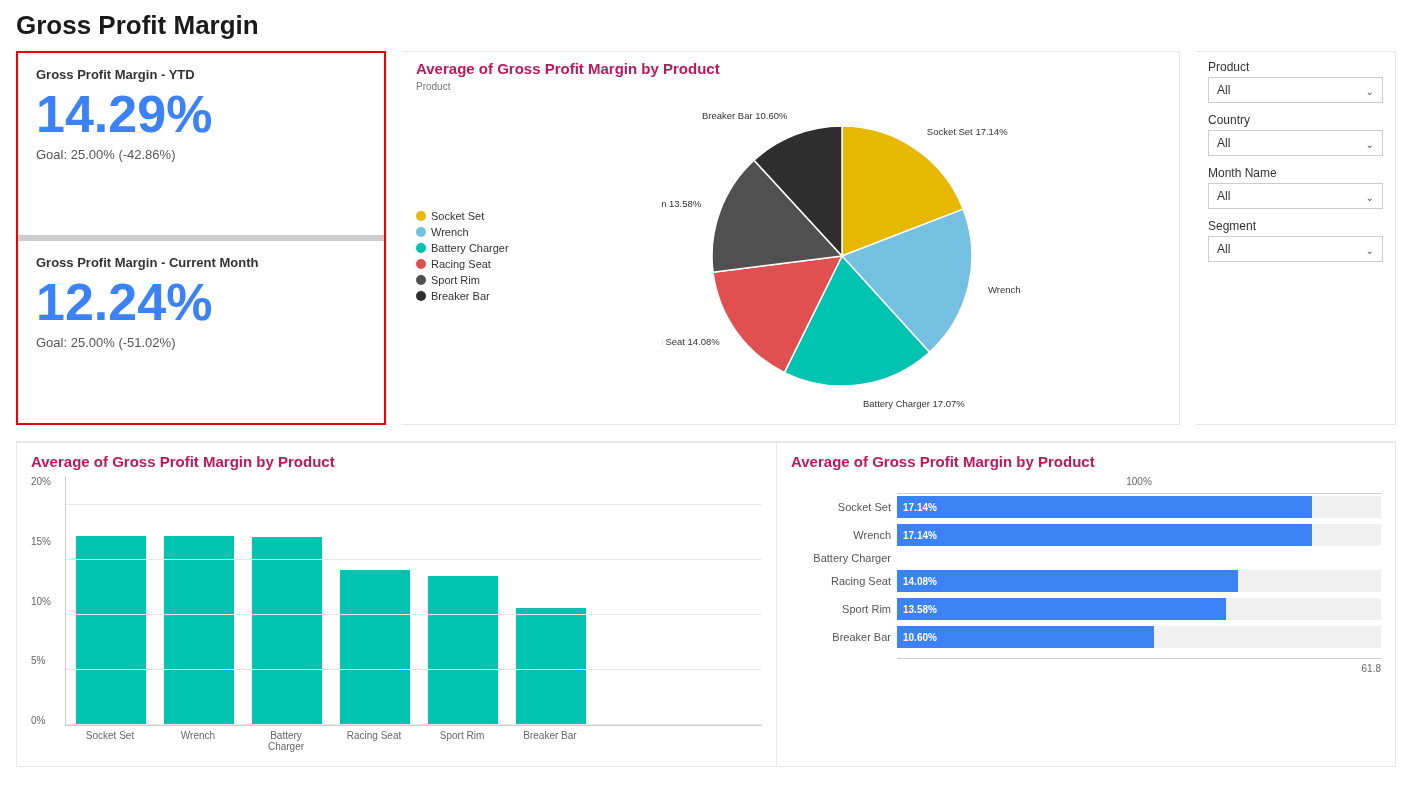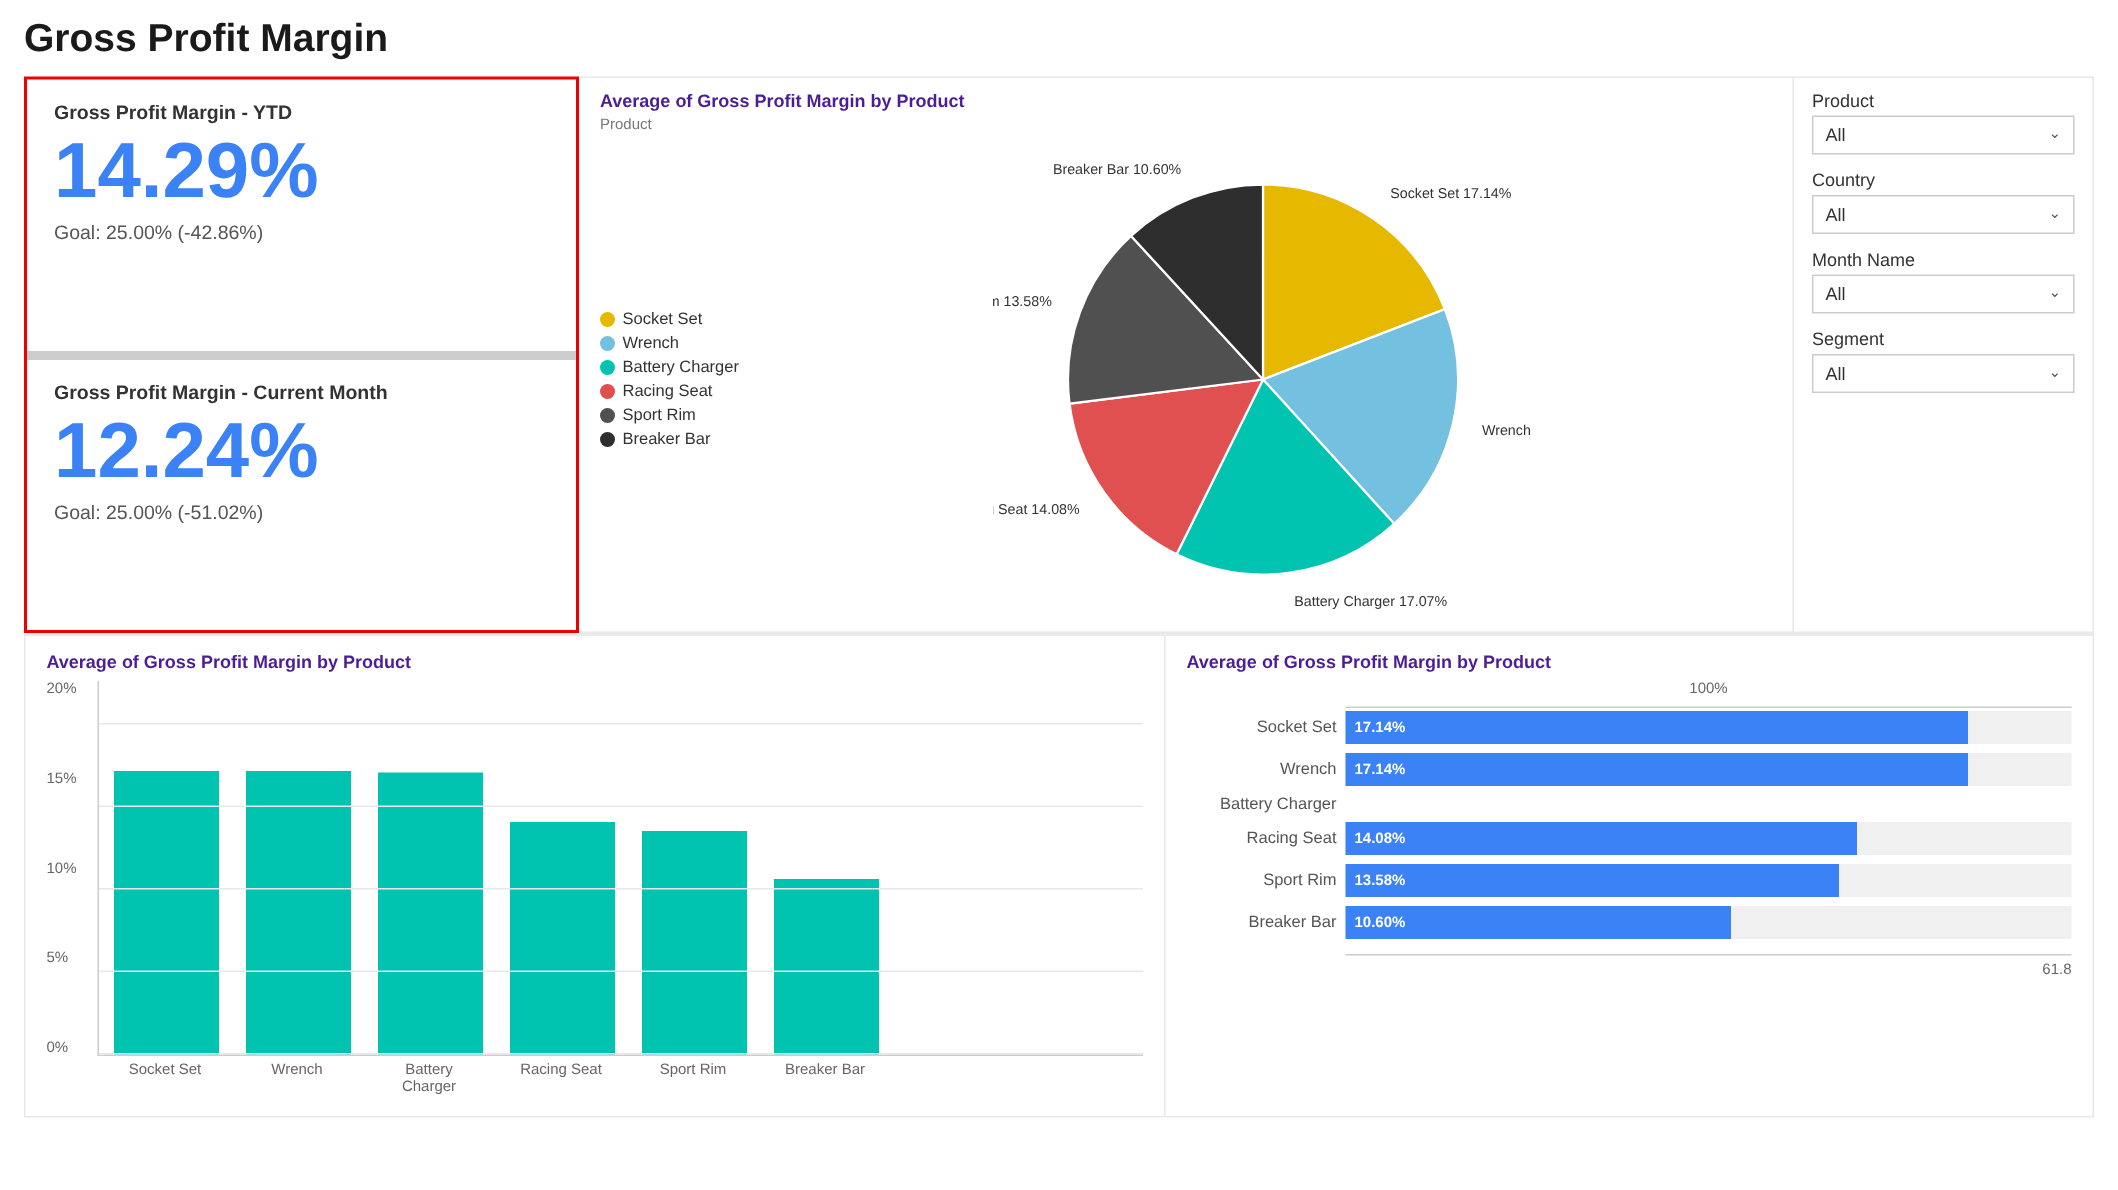--- a/index.html
+++ b/index.html
@@ -2,44 +2,44 @@
 <html><head>
   <meta charset="utf-8">
   <style>
     * { box-sizing: border-box; margin: 0; padding: 0; }
     body { font-family: 'Segoe UI', Arial, sans-serif; background: #fff; color: #333; font-size: 13px; }
 
     .page { width: 1412px; min-height: 793px; background: #fff; padding: 10px 16px; }
 
     .page-title { font-size: 26px; font-weight: 700; color: #1a1a1a; margin-bottom: 10px; }
 
-    .main-grid { display: grid; grid-template-columns: 370px 1fr 200px; grid-template-rows: auto auto; gap: 0; }
+    .main-grid { display: grid; grid-template-columns: 370px 1fr 200px; grid-template-rows: auto auto; gap: 16px; }
 
     
     .kpi-panel { grid-column: 1; grid-row: 1; border: 2px solid #e00; padding: 0; display: flex; flex-direction: column; }
     .kpi-block { padding: 14px 18px 10px 18px; flex: 1; }
     .kpi-block + .kpi-block { border-top: 6px solid #ccc; }
     .kpi-label { font-size: 13px; font-weight: 600; color: #333; margin-bottom: 4px; }
     .kpi-value { font-size: 52px; font-weight: 700; color: #3b82f6; line-height: 1.1; }
     .kpi-goal { font-size: 13px; color: #555; margin-top: 4px; }
 
     
     .pie-panel { grid-column: 2; grid-row: 1; padding: 8px 14px; border: 1px solid #e8e8e8; border-left: none; }
-    .chart-title { font-size: 12px; font-weight: 600; color: #4c1d95; margin-bottom: 4px; }
+    .chart-title { font-size: 15px; font-weight: 600; color: #be185d; margin-bottom: 4px; }
     .pie-content { display: flex; align-items: center; gap: 10px; }
     .pie-legend { display: flex; flex-direction: column; gap: 4px; }
     .legend-item { display: flex; align-items: center; gap: 5px; font-size: 11px; }
     .legend-dot { width: 10px; height: 10px; border-radius: 50%; flex-shrink: 0; }
     .pie-area { position: relative; flex: 1; display: flex; justify-content: center; align-items: center; }
 
     
     .filters-panel { grid-column: 3; grid-row: 1; padding: 8px 12px; border: 1px solid #e8e8e8; border-left: none; display: flex; flex-direction: column; gap: 10px; }
     .filter-group { display: flex; flex-direction: column; gap: 3px; }
     .filter-label { font-size: 12px; color: #333; }
-    .filter-select { display: flex; justify-content: space-between; align-items: flex-start; border: 1px solid #ccc; padding: 5px 8px; font-size: 12px; cursor: pointer; background: #fff; }
+    .filter-select { display: flex; justify-content: space-between; align-items: flex-end; border: 1px solid #ccc; padding: 5px 8px; font-size: 12px; cursor: pointer; background: #fff; }
     .filter-select span.chevron { font-size: 10px; color: #555; }
 
     
     .bottom-grid { display: grid; grid-template-columns: 760px 1fr; gap: 0; margin-top: 0; border-top: 1px solid #e8e8e8; }
 
     .bar-chart-panel { padding: 10px 14px; border: 1px solid #e8e8e8; border-right: none; }
     .hbar-chart-panel { padding: 10px 14px; border: 1px solid #e8e8e8; }
 
     
     .bar-chart-area { position: relative; height: 280px; margin-top: 6px; }

